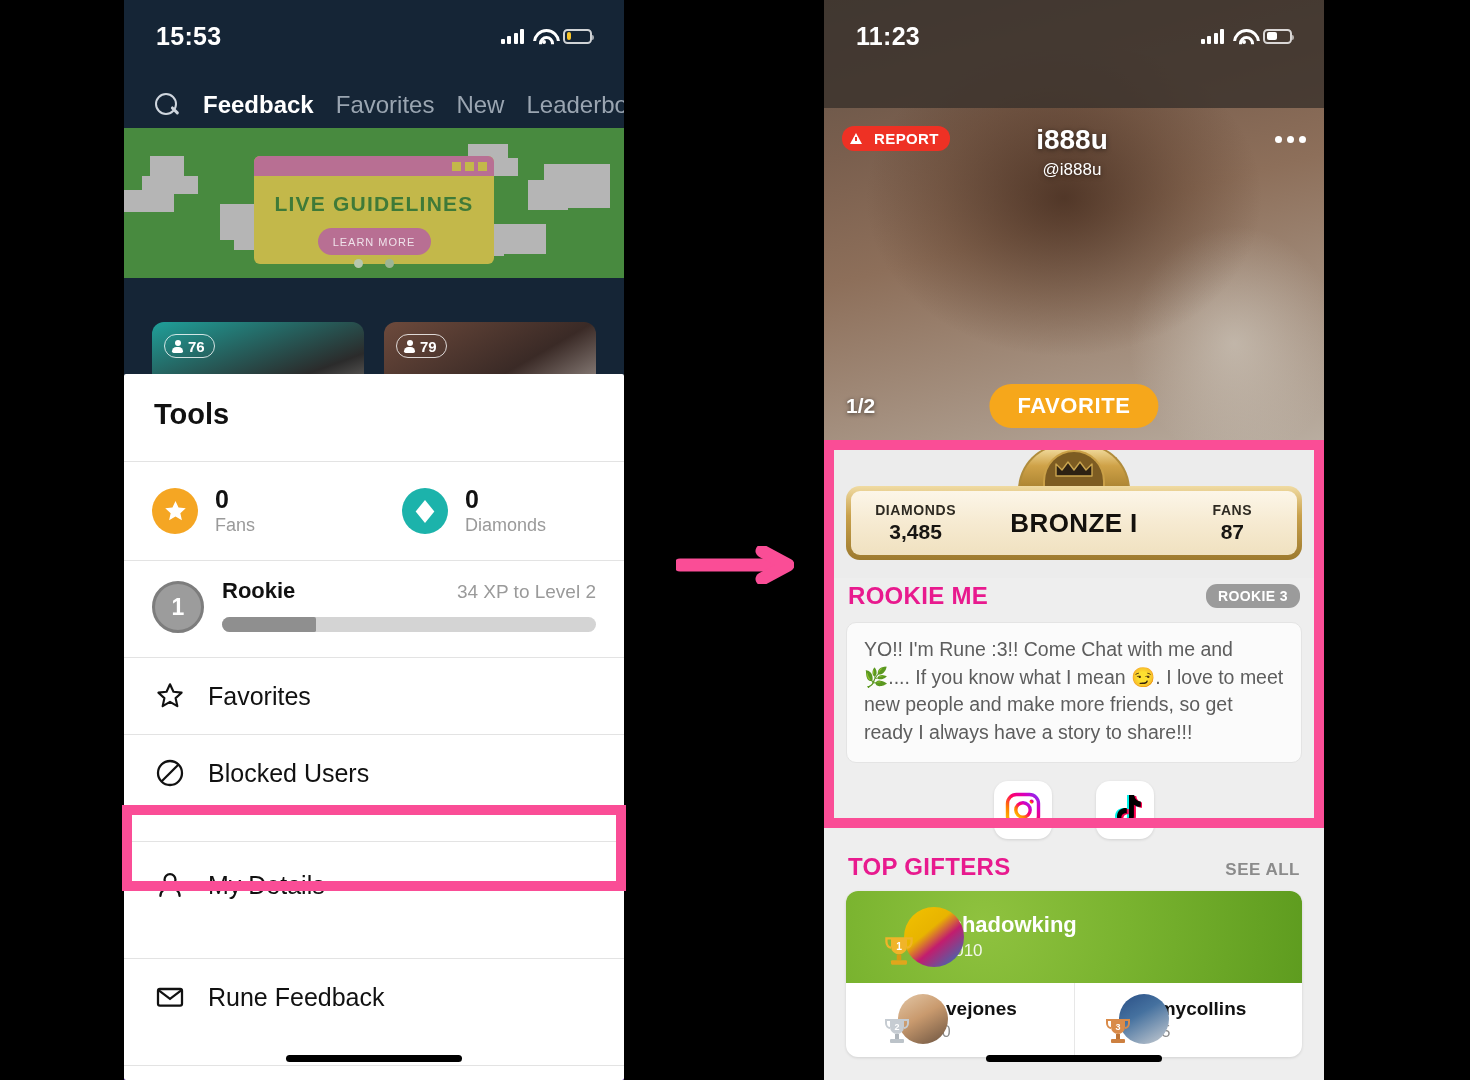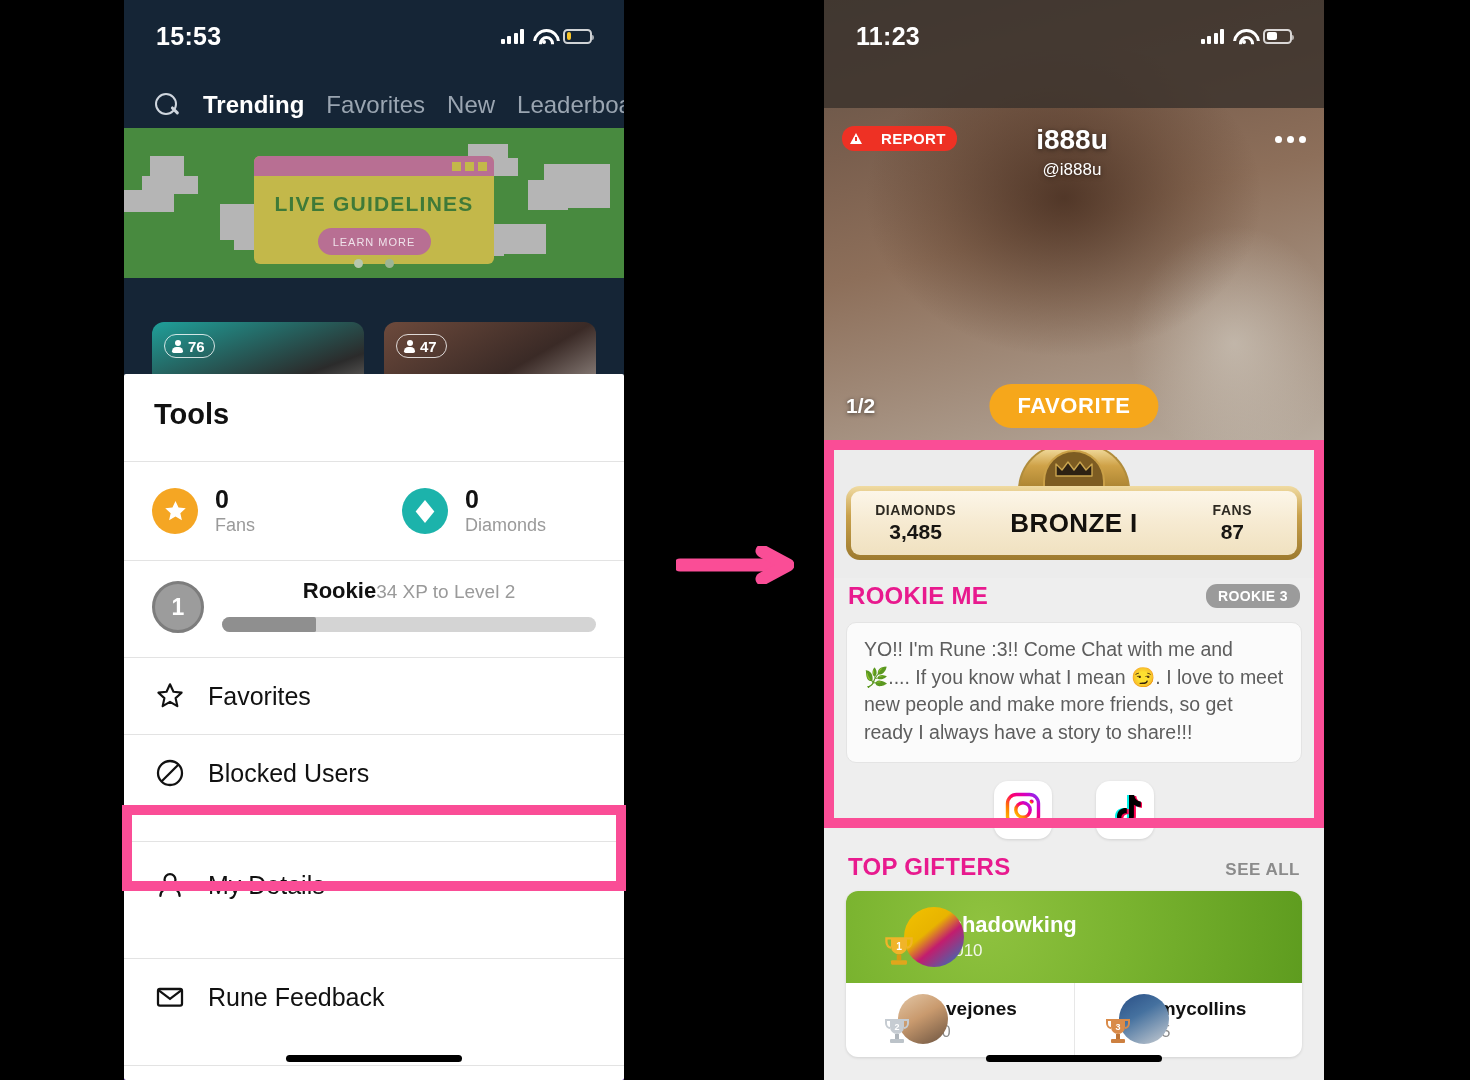--- a/index.html
+++ b/index.html
@@ -102,21 +102,21 @@
   .stat-ic.dia  { background:#1cb3ab; }
   .stat-num { font-size: 25px; font-weight:700; color:#111; line-height:1.05; }
   .stat-lbl { font-size: 18px; color:#9a9a9a; margin-top:2px; }
 
   .level { height: 90px; padding: 17px 28px 0; display:flex; gap: 18px; }
   .lv-badge { width: 52px; height: 52px; border-radius:50%; background:#9c9c9c;
               border: 3px solid #7d7d7d; color:#fff; font-size: 23px; font-weight:700;
               display:flex; align-items:center; justify-content:center; flex:0 0 auto;
               margin-top: 3px; }
   .lv-main { flex:1; }
-  .lv-top { display:flex; justify-content:center; align-items:baseline; }
+  .lv-top { display:flex; justify-content:space-between; align-items:baseline; }
   .lv-name { font-size: 22px; font-weight:700; color:#111; }
   .lv-xp { font-size: 19px; color:#9a9a9a; }
   .lv-bar { margin-top: 13px; height: 15px; border-radius: 8px; background:#d4d4d4; }
   .lv-bar i { display:block; height:100%; width: 25%; background:#8f8f8f;
               border-radius: 8px 2px 2px 8px; }
 
   .menu { }
   .menu-item { display:flex; align-items:center; gap: 22px; height: 76px; padding: 0 30px; }
   .menu-label { font-size: 25px; color:#111; }
   .mi-ic { width: 32px; height: 32px; flex:0 0 auto; }
@@ -130,21 +130,21 @@
            background: linear-gradient(165deg,#5e5146 0%,#7a5f4e 28%,#8d6f5a 50%,#b9ada0 100%); text-decoration: underline; }
   .video::after{ content:""; position:absolute; inset:0;
      background: radial-gradient(ellipse 55% 50% at 48% 45%, rgba(60,35,22,.72) 0%, rgba(80,50,32,.32) 45%, rgba(0,0,0,0) 72%),
                  radial-gradient(ellipse 30% 38% at 82% 78%, rgba(215,210,200,.55) 0%, rgba(0,0,0,0) 70%); }
   .video-dim { position:absolute; top:0; left:0; width:500px; height: 108px;
                background: rgba(58,50,44,.82); z-index:2; }
   .vid-head { position:absolute; top: 108px; left:0; width:500px; height: 80px; z-index:3;
               display:flex; align-items:flex-start; padding: 18px 18px 0; }
   .report { background:#ee3124; color:#fff; font-size: 15px; font-weight:700;
             border-radius: 12px; padding: 4px 11px 4px 8px; display:flex;
-            align-items:center; gap: 19px; letter-spacing:.4px; }
+            align-items:center; gap: 12px; letter-spacing:.4px; }
   .warn-tri { width:0; height:0; border-left:6px solid transparent; border-right:6px solid transparent;
               border-bottom:11px solid #fff; position:relative; }
   .warn-tri::after{ content:""; position:absolute; left:-1px; top:4px; width:2px; height:4px;
               background:#ee3124; }
   .vid-name-wrap { position:absolute; left:0; right:4px; top: 16px; text-align:center;
                    pointer-events:none; }
   .vid-name { color:#fff; font-size: 28px; font-weight:700;
               text-shadow: 0 1px 5px rgba(0,0,0,.55); }
   .vid-handle { color:#fff; font-size: 17px; margin-top: 4px;
                 text-shadow: 0 1px 5px rgba(0,0,0,.55); }
@@ -257,21 +257,21 @@
             <span></span>
           </div>
         <div class="batt batt-yellow">
             <div class="fill"></div>
           </div>
       </div>
     </div>
 
     <div class="navtabs">
       <div class="search-ic"></div>
-      <div class="tab active">Trending</div>
+      <div class="tab active">Feedback</div>
       <div class="tab">Favorites</div>
       <div class="tab">New</div>
       <div class="tab">Leaderboards</div>
     </div>
 
     <div class="banner">
       <div class="cloud" style="left:-20px;top:62px;width:70px;height:22px"></div>
       <div class="cloud" style="left:18px;top:48px;width:56px;height:18px"></div>
       <div class="cloud" style="left:26px;top:28px;width:34px;height:22px"></div>
       <div class="cloud" style="left:96px;top:76px;width:44px;height:36px"></div>
@@ -301,21 +301,21 @@
     <div class="cards">
       <div class="card card-a">
         <div class="viewers">
           <span class="pic"></span>
           <span>76</span>
         </div>
       </div>
       <div class="card card-b">
         <div class="viewers">
           <span class="pic"></span>
-          <span>47</span>
+          <span>79</span>
         </div>
       </div>
     </div>
 
     <div class="sheet">
       <div class="sheet-title">Tools</div>
       <div class="divider"></div>
 
       <div class="stats">
         <div class="stat">

